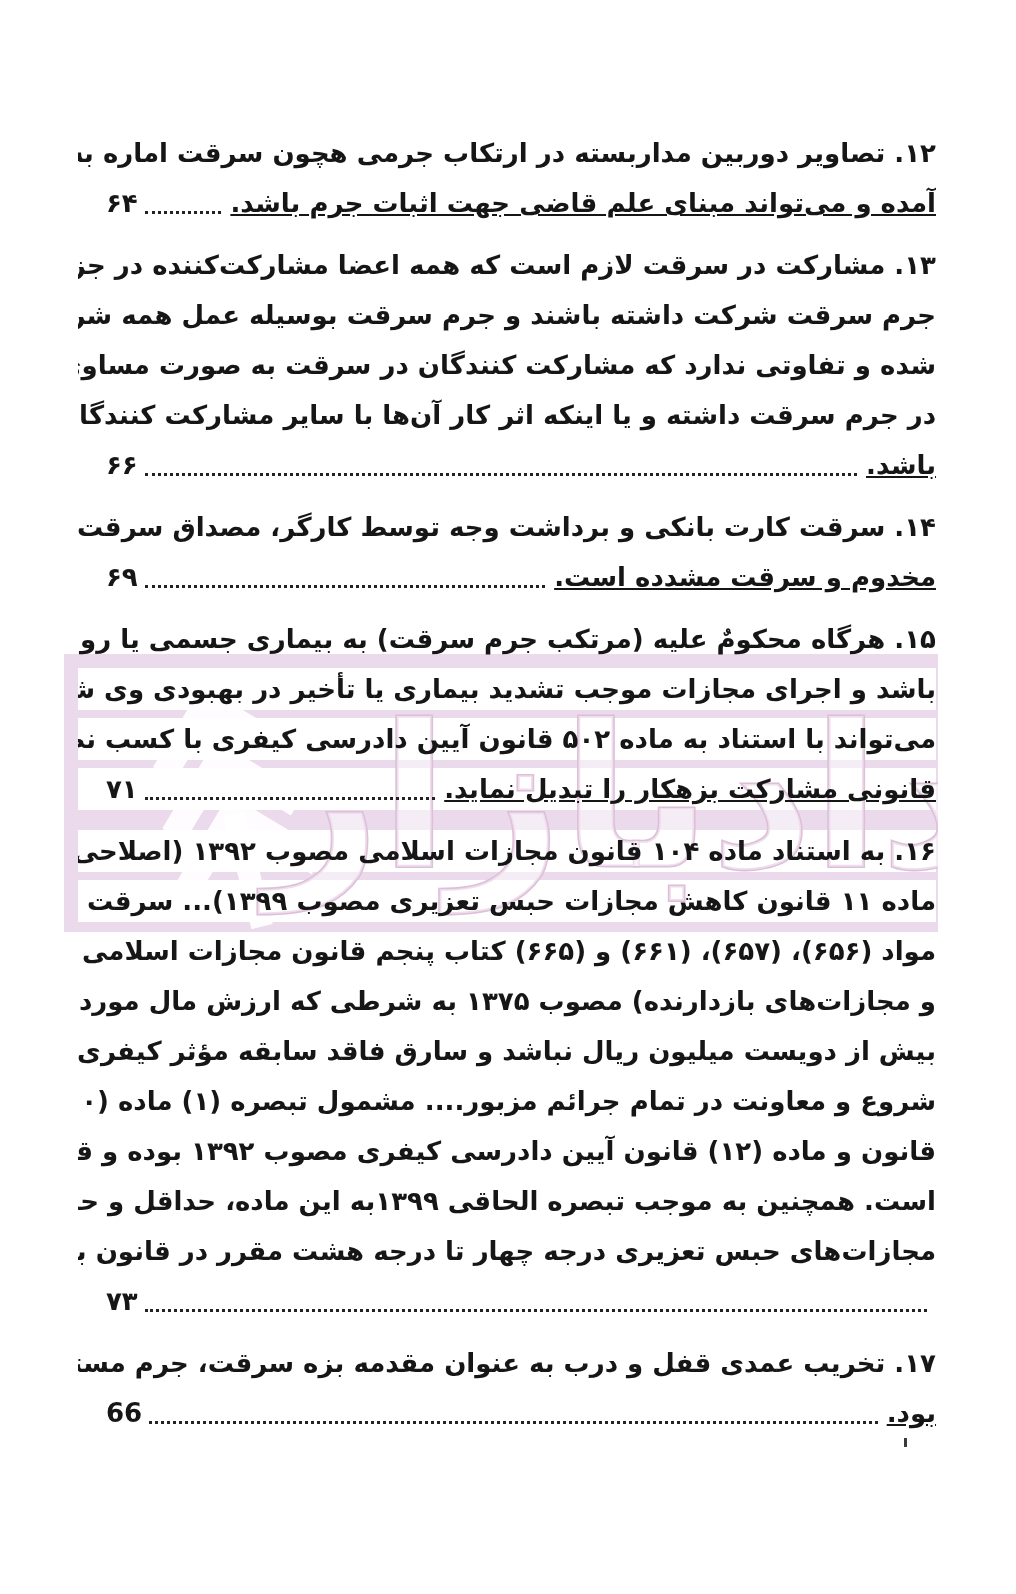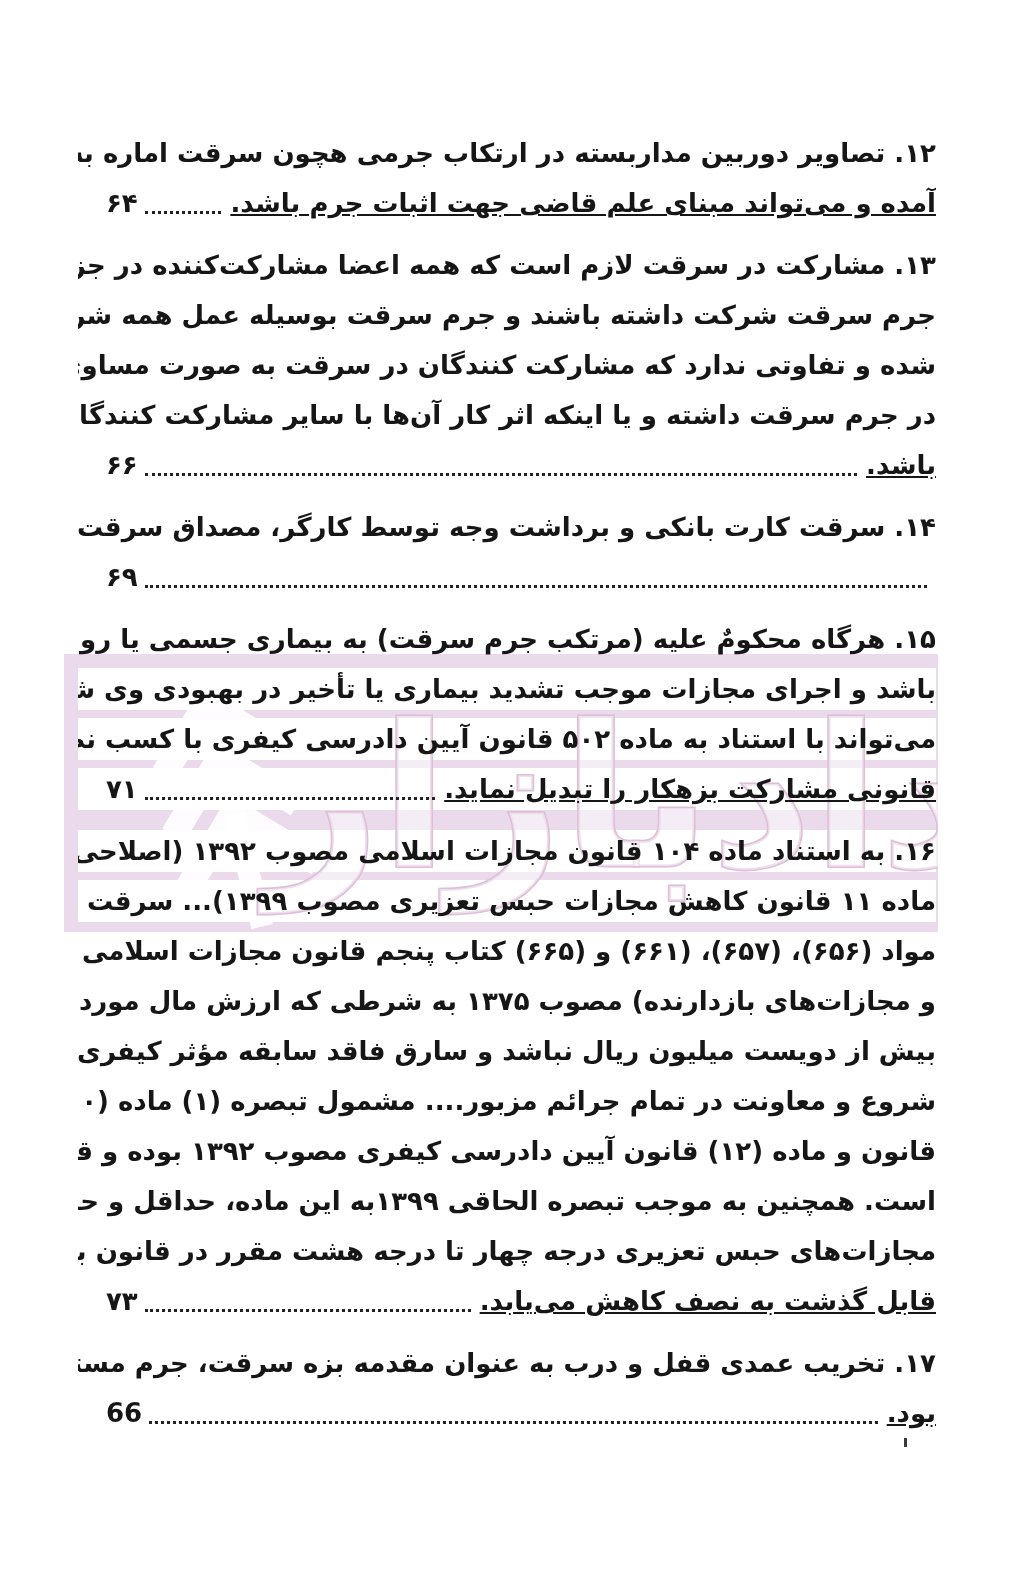--- a/index.html
+++ b/index.html
@@ -112,20 +112,21 @@
       <div class="line"><span class="txt">در جرم سرقت داشته و یا اینکه اثر کار آن‌ها با سایر مشارکت کنندگان متفاوت</span></div>
       <div class="line last">
         <span class="txt">باشد.</span>
         <span class="dots"></span>
         <span class="num">۶۶</span>
       </div>
     </div>
     <div class="item">
       <div class="line"><span class="txt">۱۴. سرقت کارت بانکی و برداشت وجه توسط کارگر، مصداق سرقت خادم از</span></div>
       <div class="line last">
+        <span class="txt">مخدوم و سرقت مشدده است.</span>
         <span class="dots"></span>
         <span class="num">۶۹</span>
       </div>
     </div>
     <div class="item">
       <div class="line"><span class="txt">۱۵. هرگاه محکومٌ علیه (مرتکب جرم سرقت) به بیماری جسمی یا روانی مبتلا</span></div>
       <div class="line in-band"><span class="txt">باشد و اجرای مجازات موجب تشدید بیماری یا تأخیر در بهبودی وی شود، قاضی</span></div>
       <div class="line in-band"><span class="txt">می‌تواند با استناد به ماده ۵۰۲ قانون آیین دادرسی کیفری با کسب نظر پزشکی</span></div>
       <div class="line last in-band">
         <span class="txt">قانونی مشارکت بزهکار را تبدیل نماید.</span>
@@ -137,21 +138,20 @@
       <div class="line in-band"><span class="txt">۱۶. به استناد ماده ۱۰۴ قانون مجازات اسلامی مصوب ۱۳۹۲ (اصلاحی به موجب</span></div>
       <div class="line in-band"><span class="txt">ماده ۱۱ قانون کاهش مجازات حبس تعزیری مصوب ۱۳۹۹)... سرقت موضوع</span></div>
       <div class="line"><span class="txt">مواد (۶۵۶)، (۶۵۷)، (۶۶۱) و (۶۶۵) کتاب پنجم قانون مجازات اسلامی (تعزیرات</span></div>
       <div class="line"><span class="txt">و مجازات‌های بازدارنده) مصوب ۱۳۷۵ به شرطی که ارزش مال مورد سرقت</span></div>
       <div class="line"><span class="txt">بیش از دویست میلیون ریال نباشد و سارق فاقد سابقه مؤثر کیفری باشد و</span></div>
       <div class="line"><span class="txt">شروع و معاونت در تمام جرائم مزبور.... مشمول تبصره (۱) ماده (۱۰۰) این</span></div>
       <div class="line"><span class="txt">قانون و ماده (۱۲) قانون آیین دادرسی کیفری مصوب ۱۳۹۲ بوده و قابل گذشت</span></div>
       <div class="line"><span class="txt">است. همچنین به موجب تبصره الحاقی ۱۳۹۹به این ماده، حداقل و حداکثر</span></div>
       <div class="line"><span class="txt">مجازات‌های حبس تعزیری درجه چهار تا درجه هشت مقرر در قانون برای جرائم</span></div>
       <div class="line last">
-        <span class="txt">قابل گذشت به نصف کاهش می‌یابد.</span>
         <span class="dots"></span>
         <span class="num">۷۳</span>
       </div>
     </div>
     <div class="item">
       <div class="line"><span class="txt">۱۷. تخریب عمدی قفل و درب به عنوان مقدمه بزه سرقت، جرم مستقل نخواهد</span></div>
       <div class="line last">
         <span class="txt">بود.</span>
         <span class="dots"></span>
         <span class="num">66</span>

